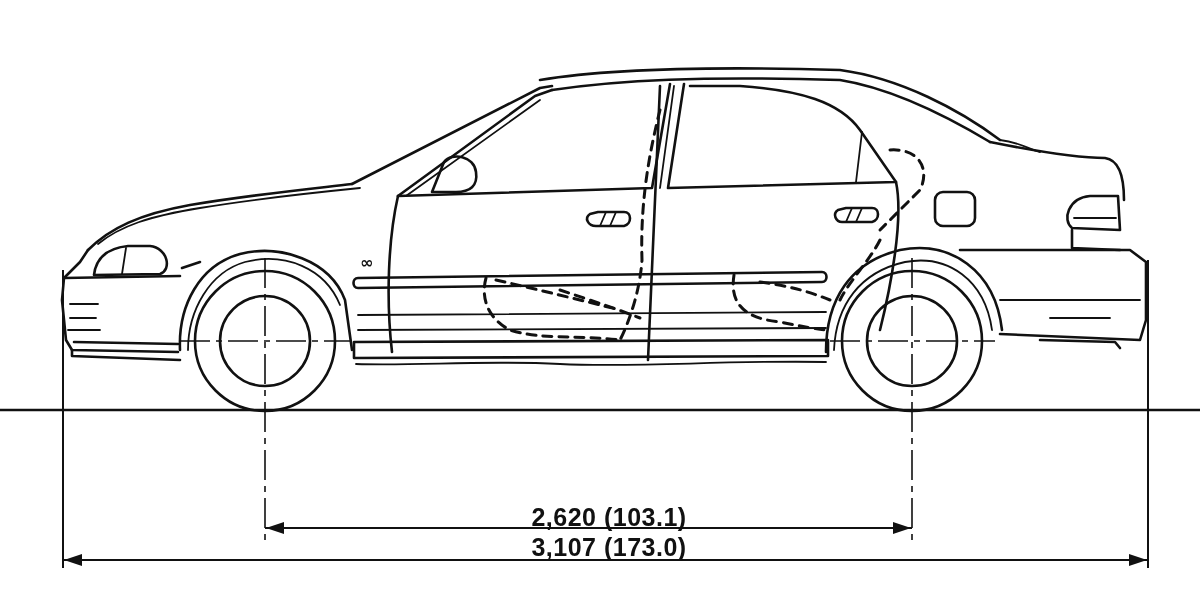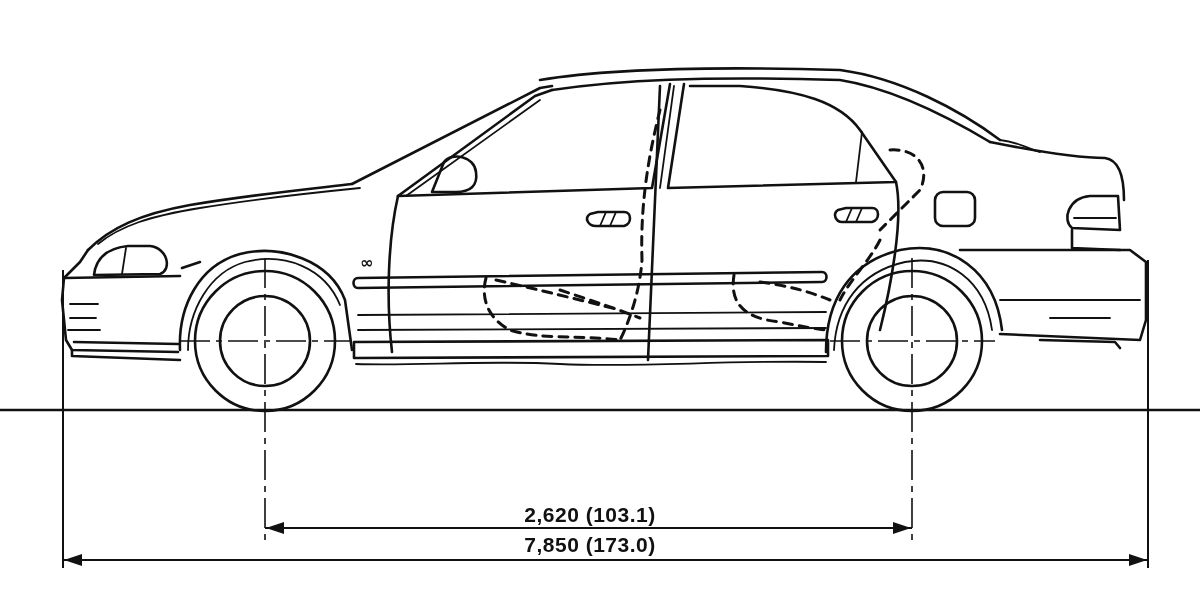--- a/index.html
+++ b/index.html
@@ -4,21 +4,21 @@
 <style>
   html, body { margin: 0; padding: 0; background: #ffffff; }
   body { width: 1200px; height: 616px; overflow: hidden; position: relative; font-family: "Liberation Sans", sans-serif; }
   #drawing { position: absolute; left: 0; top: 0; width: 1200px; height: 616px; }
   .ln { fill: none; stroke: #111; stroke-width: 2.6; stroke-linejoin: round; stroke-linecap: round; }
   .lnt { fill: none; stroke: #111; stroke-width: 1.8; stroke-linejoin: round; stroke-linecap: round; }
   .dash { fill: none; stroke: #111; stroke-width: 3; stroke-dasharray: 9 7; stroke-linecap: round; }
   .center { fill: none; stroke: #111; stroke-width: 1.6; stroke-dasharray: 30 6 6 6; }
   .dim { fill: none; stroke: #111; stroke-width: 2; }
   .arrow { fill: #111; stroke: none; }
-  .dim-label { position: absolute; font-weight: bold; font-size: 21px; color: #111; letter-spacing: 0.5px; white-space: nowrap; transform: translateX(-50%); }
+  .dim-label { position: absolute; font-weight: bold; font-size: 25px; color: #111; letter-spacing: 0.5px; white-space: nowrap; transform: translateX(-50%); margin-left: 19px; }
 </style>
 </head>
 <body>
 
 <svg id="drawing" viewBox="0 0 1200 616" xmlns="http://www.w3.org/2000/svg">
 
   <line class="ln" x1="0" y1="410" x2="1200" y2="410"></line>
 
   <g>
 
@@ -128,13 +128,13 @@
   </g>
 
   <g>
     <line class="dim" x1="63" y1="560" x2="1148" y2="560"></line>
     <polygon class="arrow" points="64,560 82,554 82,566"></polygon>
     <polygon class="arrow" points="1147,560 1129,554 1129,566"></polygon>
   </g>
 </svg>
 
 <div class="dim-label" style="left:590px; top:503px;">2,620 (103.1)</div>
-<div class="dim-label" style="left:590px; top:533px;">7,850 (173.0)</div>
+<div class="dim-label" style="left:590px; top:533px;">3,107 (173.0)</div>
 
 </body></html>

